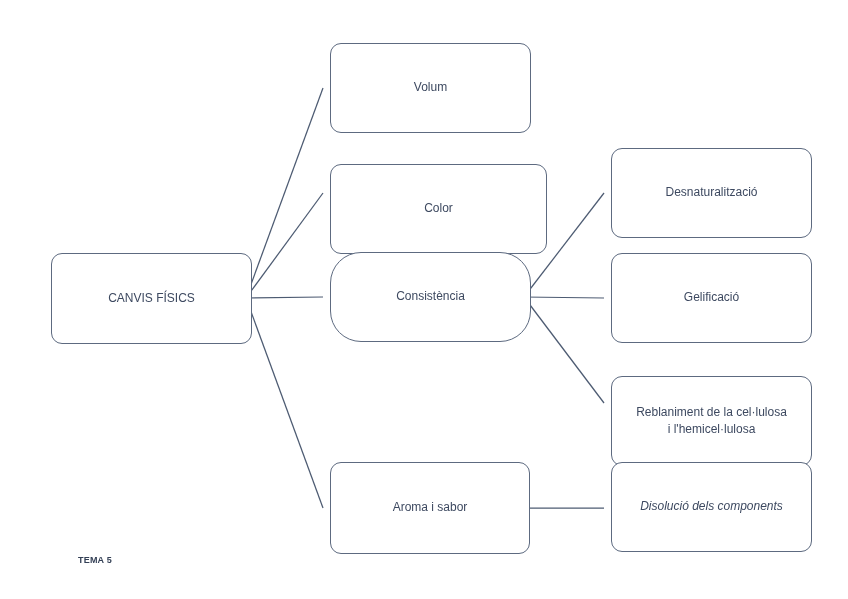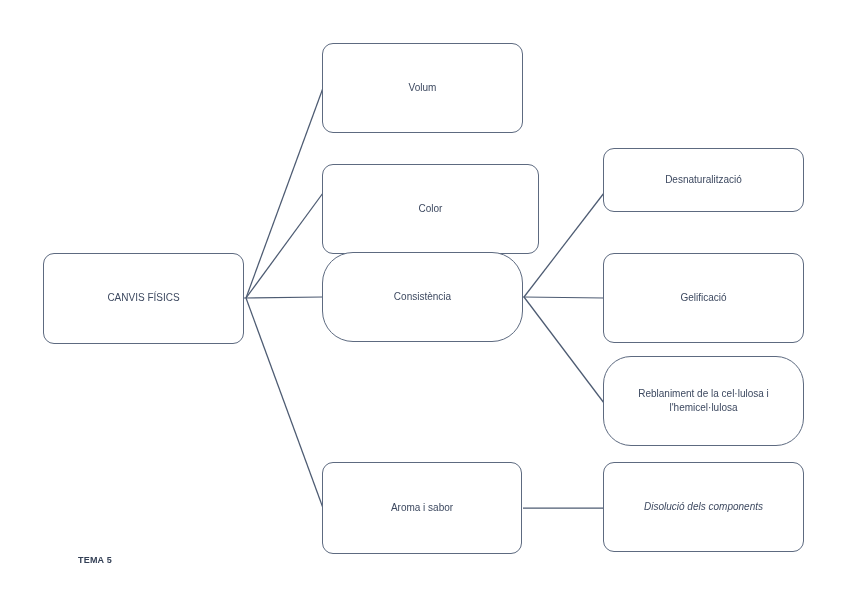--- a/index.html
+++ b/index.html
@@ -26,32 +26,33 @@
     z-index: 2;
     box-sizing: border-box;
     background: #ffffff;
     border: 1.5px solid #5d6a80;
     border-radius: 11px;
     display: flex;
     align-items: center;
     justify-content: center;
     text-align: center;
     color: #3d4960;
-    font-size: 10px;
+    font-size: 12px;
     line-height: 1.45;
     padding: 0 22px;
+    margin-left: 8px;
   }
   .n-root          { left: 43px;  top: 253px; width: 201px; height: 91px; }
   .n-volum         { left: 322px; top: 43px;  width: 201px; height: 90px; }
   .n-color         { left: 322px; top: 164px; width: 217px; height: 90px; }
   .n-consistencia  { left: 322px; top: 252px; width: 201px; height: 90px; border-radius: 31px; }
   .n-aroma         { left: 322px; top: 462px; width: 200px; height: 92px; }
-  .n-desnat        { left: 603px; top: 148px; width: 201px; height: 64px; }
+  .n-desnat        { left: 603px; top: 148px; width: 201px; height: 90px; }
   .n-gelificacio   { left: 603px; top: 253px; width: 201px; height: 90px; justify-content: center; }
-  .n-reblaniment   { left: 603px; top: 356px; width: 201px; height: 90px; border-radius: 28px; }
+  .n-reblaniment   { left: 603px; top: 376px; width: 201px; height: 90px; }
   .n-disolucio     { left: 603px; top: 462px; width: 201px; height: 90px; font-style: italic; }
   .footer-label {
     position: absolute;
     left: 78px;
     top: 555px;
     z-index: 2;
     font-size: 9px;
     font-weight: 700;
     letter-spacing: 0.2px;
     color: #333f55;

